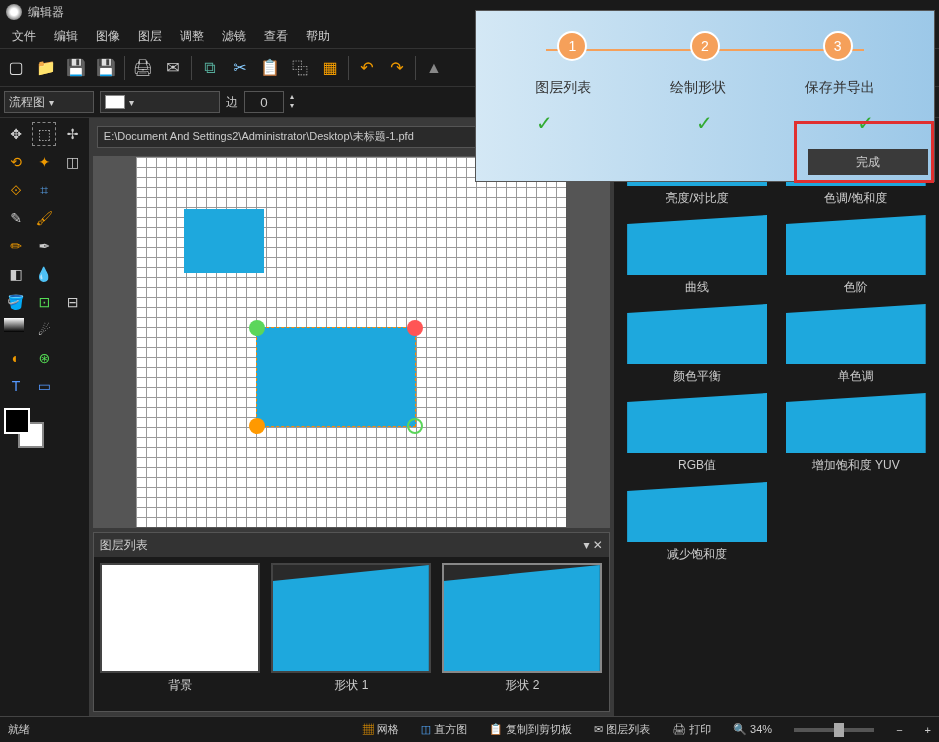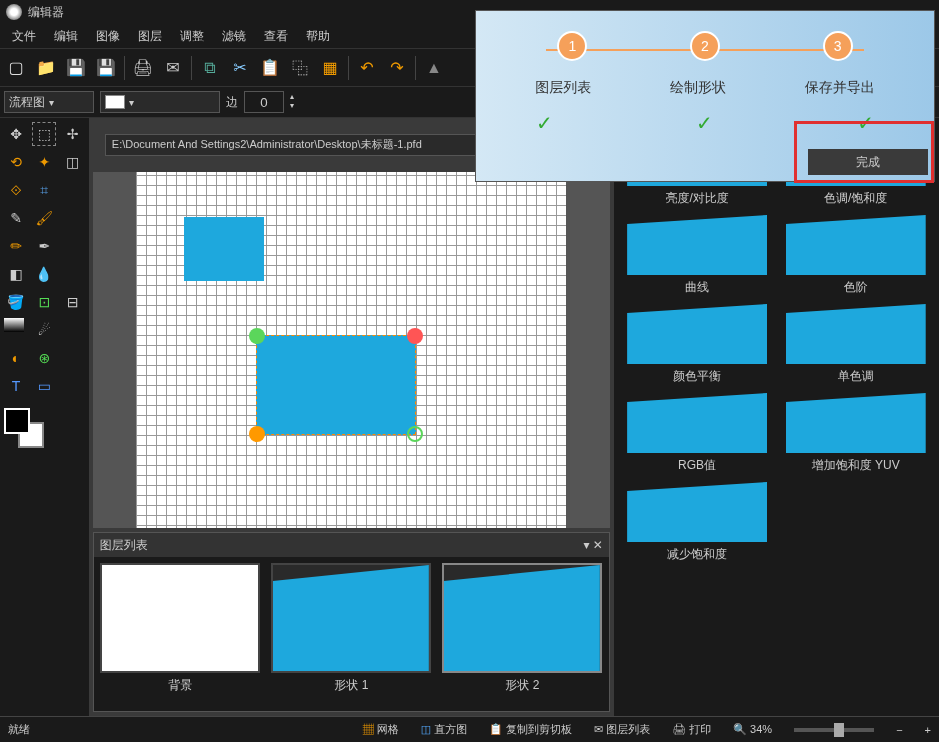--- a/index.html
+++ b/index.html
@@ -16,21 +16,21 @@
 .combo .arrow { margin-left: 4px; font-size: 10px; }
 .numbox { width: 40px; height: 22px; background: #1a1a1a; border: 1px solid #555; color: #ccc; text-align: center; }
 .main { display: flex; height: 598px; }
 .toolbox { width: 90px; background: #1a1a1a; padding: 4px; }
 .tool-grid { display: grid; grid-template-columns: repeat(3, 1fr); gap: 4px; }
 .tool { width: 24px; height: 24px; display: flex; align-items: center; justify-content: center; cursor: pointer; font-size: 14px; }
 .swatch { margin-top: 10px; position: relative; width: 40px; height: 40px; }
 .swatch .fg { position: absolute; width: 26px; height: 26px; background: #000; border: 2px solid #fff; top: 0; left: 0; }
 .swatch .bg { position: absolute; width: 26px; height: 26px; background: #fff; border: 2px solid #888; bottom: 0; right: 0; }
 .center { flex: 1; display: flex; flex-direction: column; background: #3a3a3a; }
-.filepath { height: 22px; background: #2a2a2a; border: 1px solid #555; margin: 16px; padding: 2px 6px; color: #ccc; font-size: 11px; }
+.filepath { height: 22px; background: #2a2a2a; border: 1px solid #555; margin: 8px; padding: 2px 6px; color: #ccc; font-size: 11px; }
 .canvas-area { flex: 1; background: #555; margin: 0 4px; position: relative; overflow: hidden; display: flex; align-items: center; justify-content: center; }
 .canvas { width: 430px; height: 370px; background: #fff; background-image: linear-gradient(#999 1px, transparent 1px), linear-gradient(90deg, #999 1px, transparent 1px); background-size: 10px 10px; position: relative; }
 .shape1 { position: absolute; left: 48px; top: 52px; width: 80px; height: 64px; background: #1ea8dd; }
 .shape2 { position: absolute; left: 120px; top: 170px; width: 160px; height: 100px; background: #1ea8dd; border: 1px dashed #f80; }
 .handle { position: absolute; width: 16px; height: 16px; border-radius: 50%; }
 .layer-panel { height: 180px; background: #1a1a1a; margin: 4px; border: 1px solid #555; }
 .panel-head { height: 24px; background: #333; display: flex; align-items: center; padding: 0 6px; justify-content: space-between; }
 .layer-row { display: flex; padding: 6px; gap: 10px; }
 .layer-item { width: 161px; text-align: center; }
 .layer-thumb { width: 160px; height: 110px; background: #fff; border: 2px solid #444; margin-bottom: 4px; }

